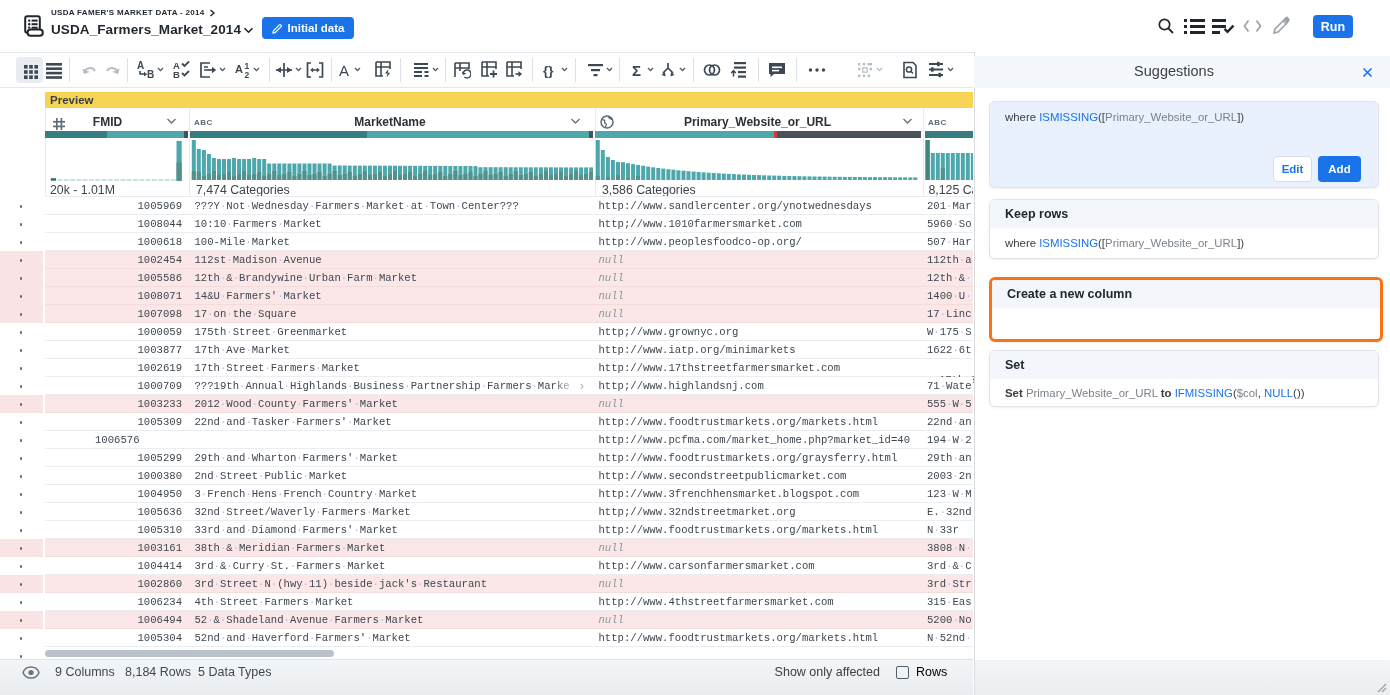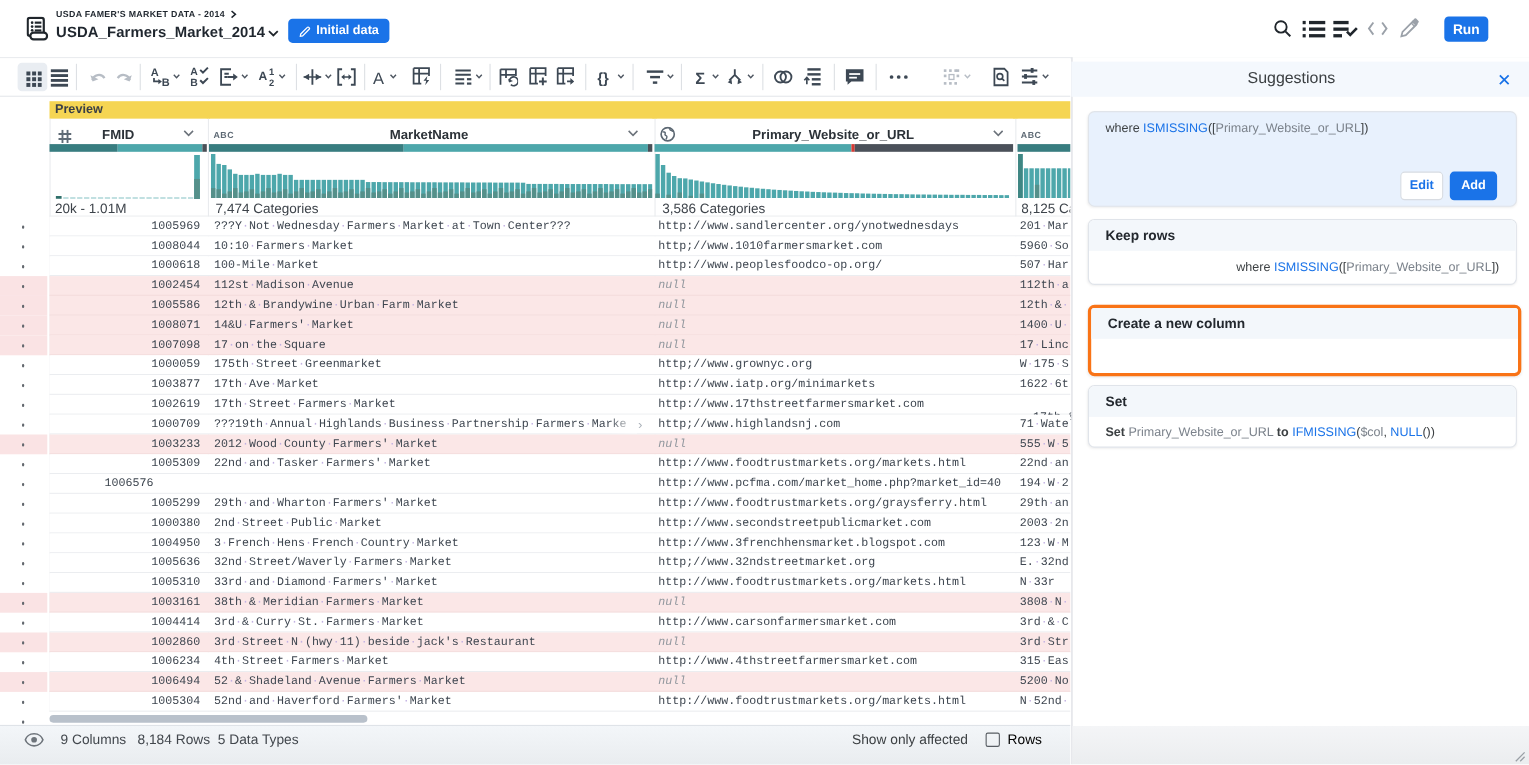--- a/index.html
+++ b/index.html
@@ -765,21 +765,21 @@
 <div class="ab" style="left:974px;top:56px;width:416px;height:32px;background:#f4f8fd;"></div>
 <div class="ab" style="left:974px;top:63px;width:400px;text-align:center;font-size:14.5px;color:#3c4043;">Suggestions</div>
 <svg class="ab" style="left:1361.5px;top:66.5px" width="11" height="11" viewBox="0 0 11 11">
     <path d="M1.5 1.5 L9.5 9.5 M9.5 1.5 L1.5 9.5" stroke="#1a73e8" stroke-width="1.6"></path>
   </svg>
 <div class="ab" style="left:989px;top:101px;width:388px;height:85px;border:1px solid #e0e4ea;border-radius:6px;background:#e8f1fd;overflow:hidden;box-shadow:0 1px 2px rgba(60,64,67,.08);">
     <div style="padding:8.5px 15px 0 15px;font-size:11.4px;color:#3c4043;">where <span style="color:#1a73e8;">ISMISSING</span>([<span style="color:#7b828b;">Primary_Website_or_URL</span>])</div>
     <div style="position:absolute;right:66px;top:54px;width:37px;height:24px;background:#fff;border:1px solid #d8dce2;border-radius:4px;color:#1a73e8;font-size:11.5px;font-weight:bold;display:flex;align-items:center;justify-content:center;">Edit</div>
     <div style="position:absolute;right:17px;top:54px;width:43px;height:26px;background:#1a73e8;border-radius:4px;color:#fff;font-size:11.5px;font-weight:bold;display:flex;align-items:center;justify-content:center;">Add</div>
   </div>
-<div class="ab" style="left:989px;top:199px;width:388px;height:58px;border:1px solid #e0e4ea;border-radius:6px;background:#fff;overflow:hidden;box-shadow:0 1px 2px rgba(60,64,67,.08);text-align:right;">
+<div class="ab" style="left:989px;top:199px;width:388px;height:58px;border:1px solid #e0e4ea;border-radius:6px;background:#fff;overflow:hidden;box-shadow:0 1px 2px rgba(60,64,67,.08);">
     <div style="height:28px;background:#f3f7fb;display:flex;align-items:center;padding-left:15px;font-size:12.5px;font-weight:bold;color:#23282e;">Keep rows</div>
     <div style="padding:8.5px 15px 0 15px;font-size:11.4px;color:#3c4043;">where <span style="color:#1a73e8;">ISMISSING</span>([<span style="color:#7b828b;">Primary_Website_or_URL</span>])</div>
   </div>
 <div class="ab" style="left:989px;top:276.5px;width:388px;height:59px;border:3px solid #f97316;border-radius:6px;background:#fff;overflow:hidden;box-shadow:0 1px 2px rgba(60,64,67,.08);">
     <div style="height:28px;background:#f3f7fb;display:flex;align-items:center;padding-left:15px;font-size:12.5px;font-weight:bold;color:#23282e;">Create a new column</div>
   </div>
 <div class="ab" style="left:989px;top:349.5px;width:388px;height:55px;border:1px solid #e0e4ea;border-radius:6px;background:#fff;overflow:hidden;box-shadow:0 1px 2px rgba(60,64,67,.08);">
     <div style="height:28px;background:#f3f7fb;display:flex;align-items:center;padding-left:15px;font-size:12.5px;font-weight:bold;color:#23282e;">Set</div>
     <div style="padding:8.5px 15px 0 15px;font-size:11.4px;color:#3c4043;"><b>Set</b> <span style="color:#7b828b;">Primary_Website_or_URL</span> <b>to</b> <span style="color:#1a73e8;">IFMISSING</span>(<span style="color:#7b828b;">$col</span>, <span style="color:#1a73e8;">NULL</span>())</div>
   </div>

